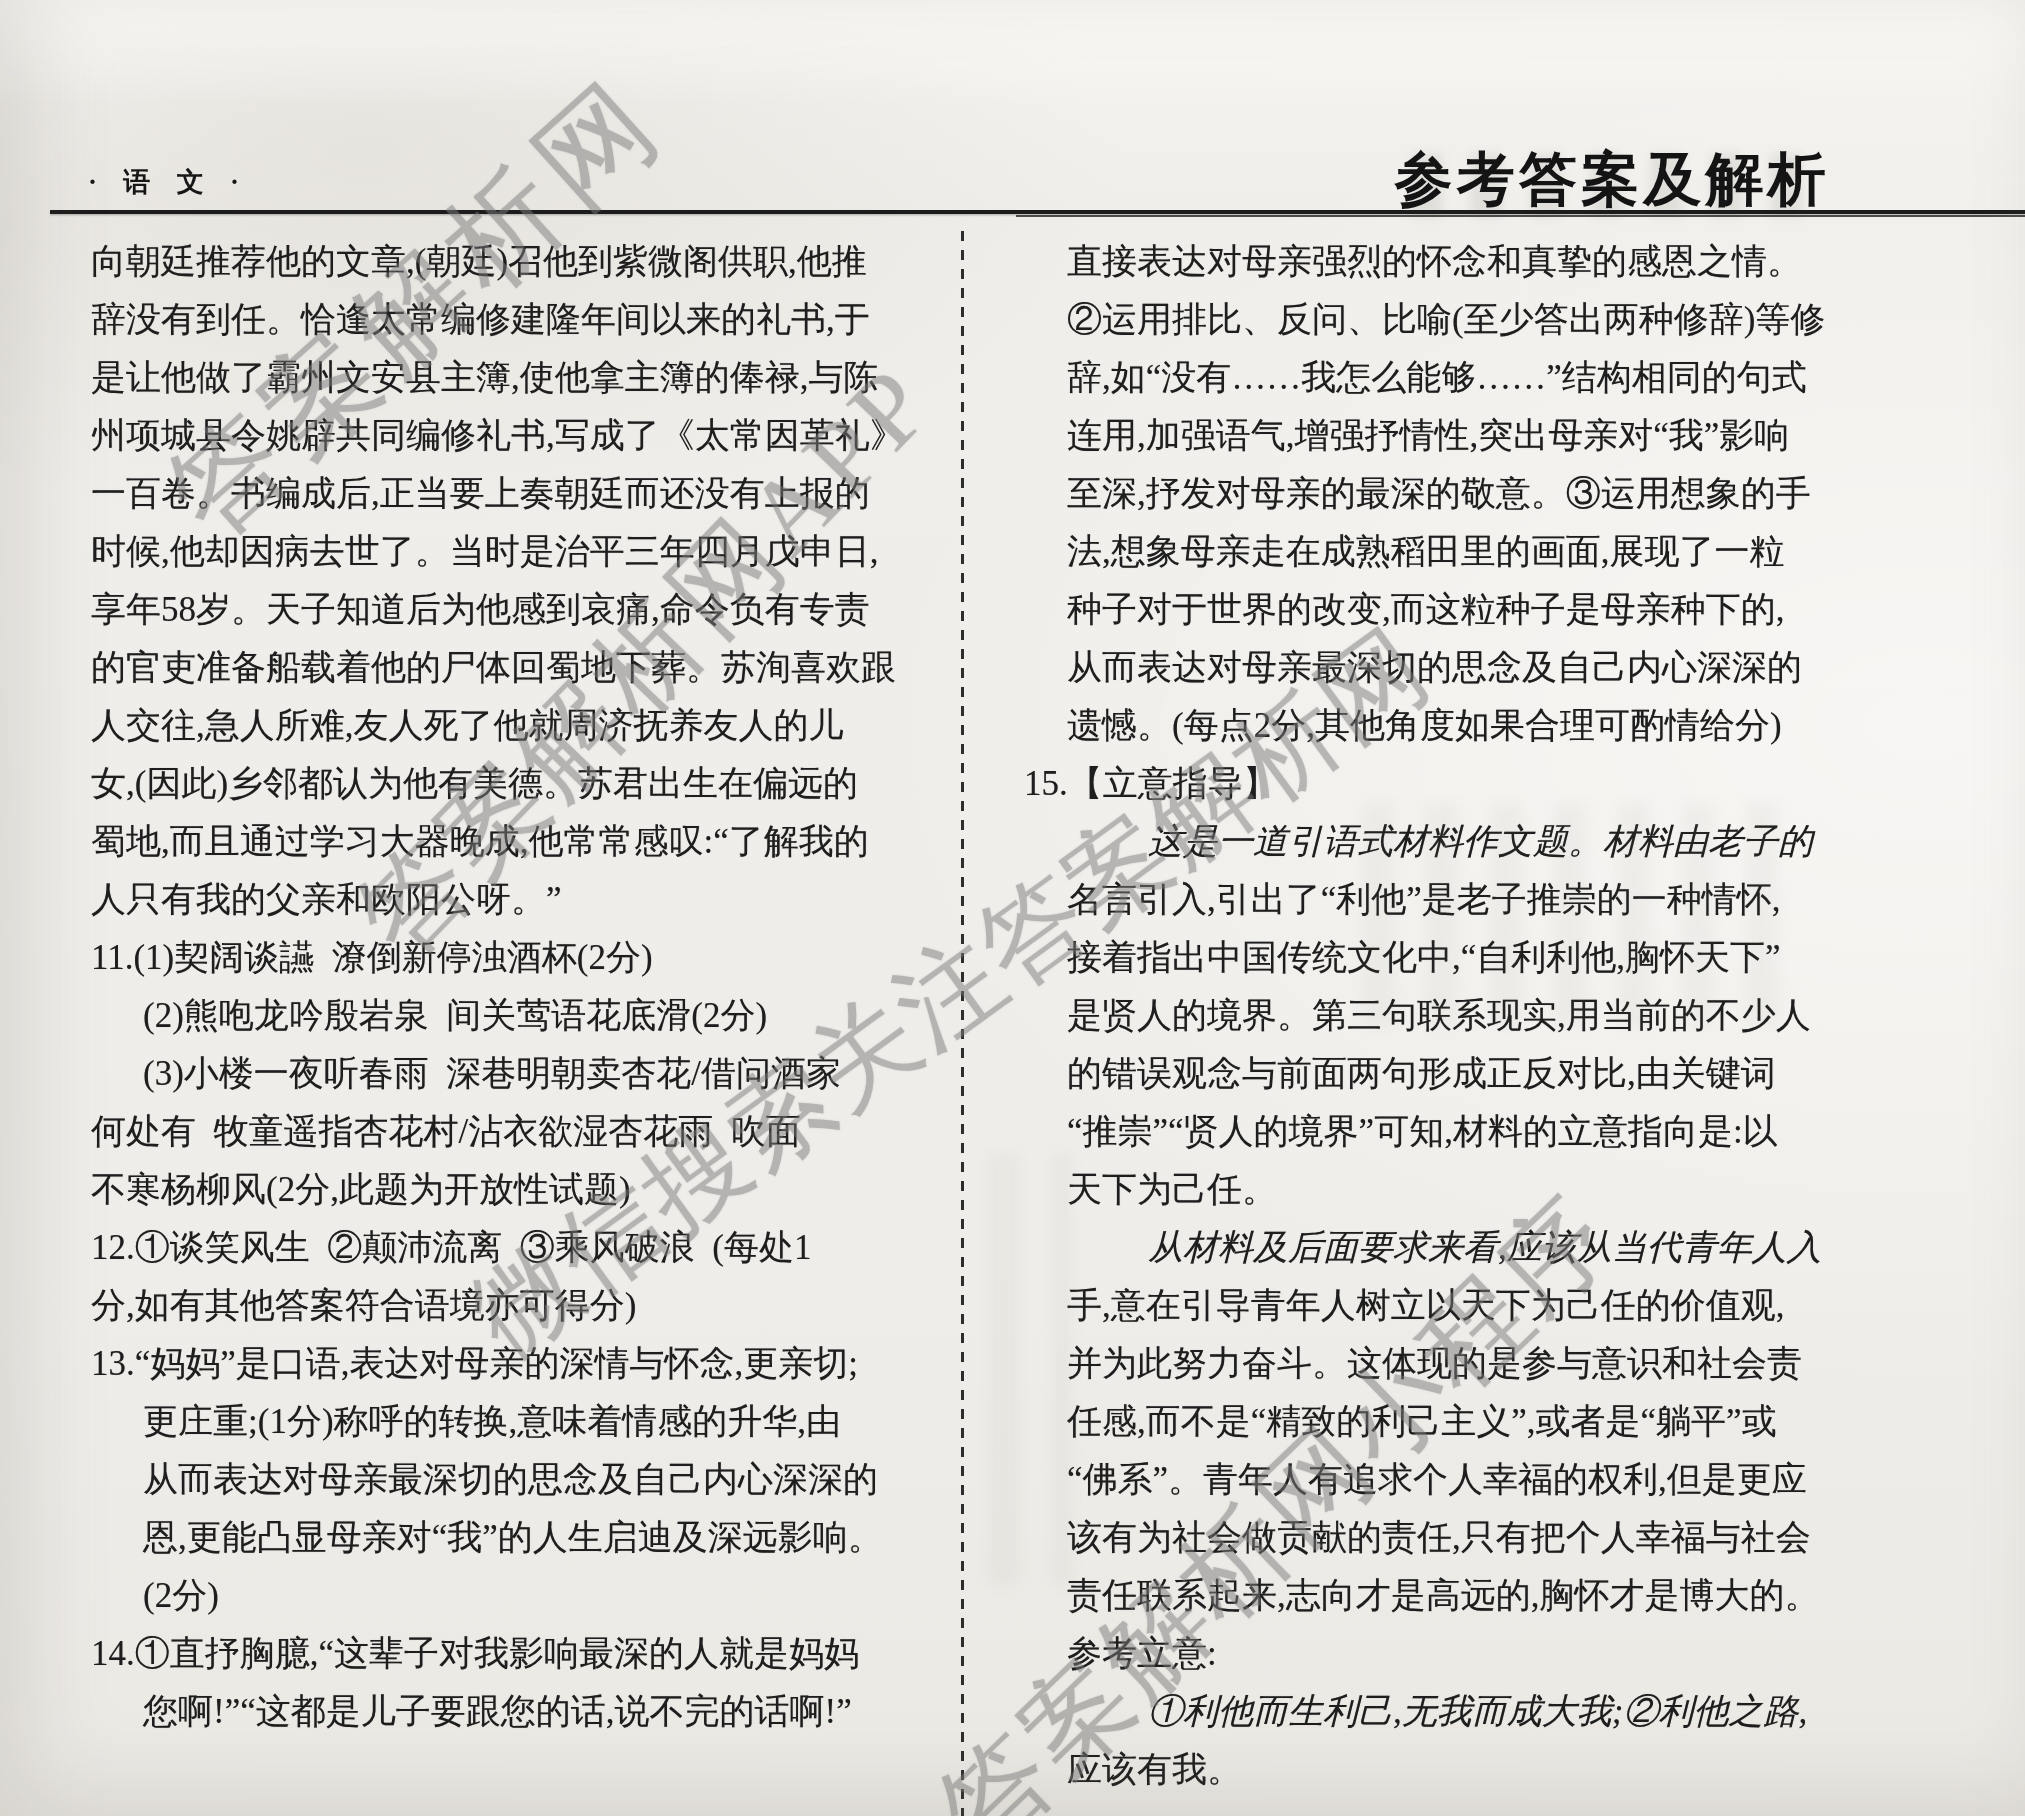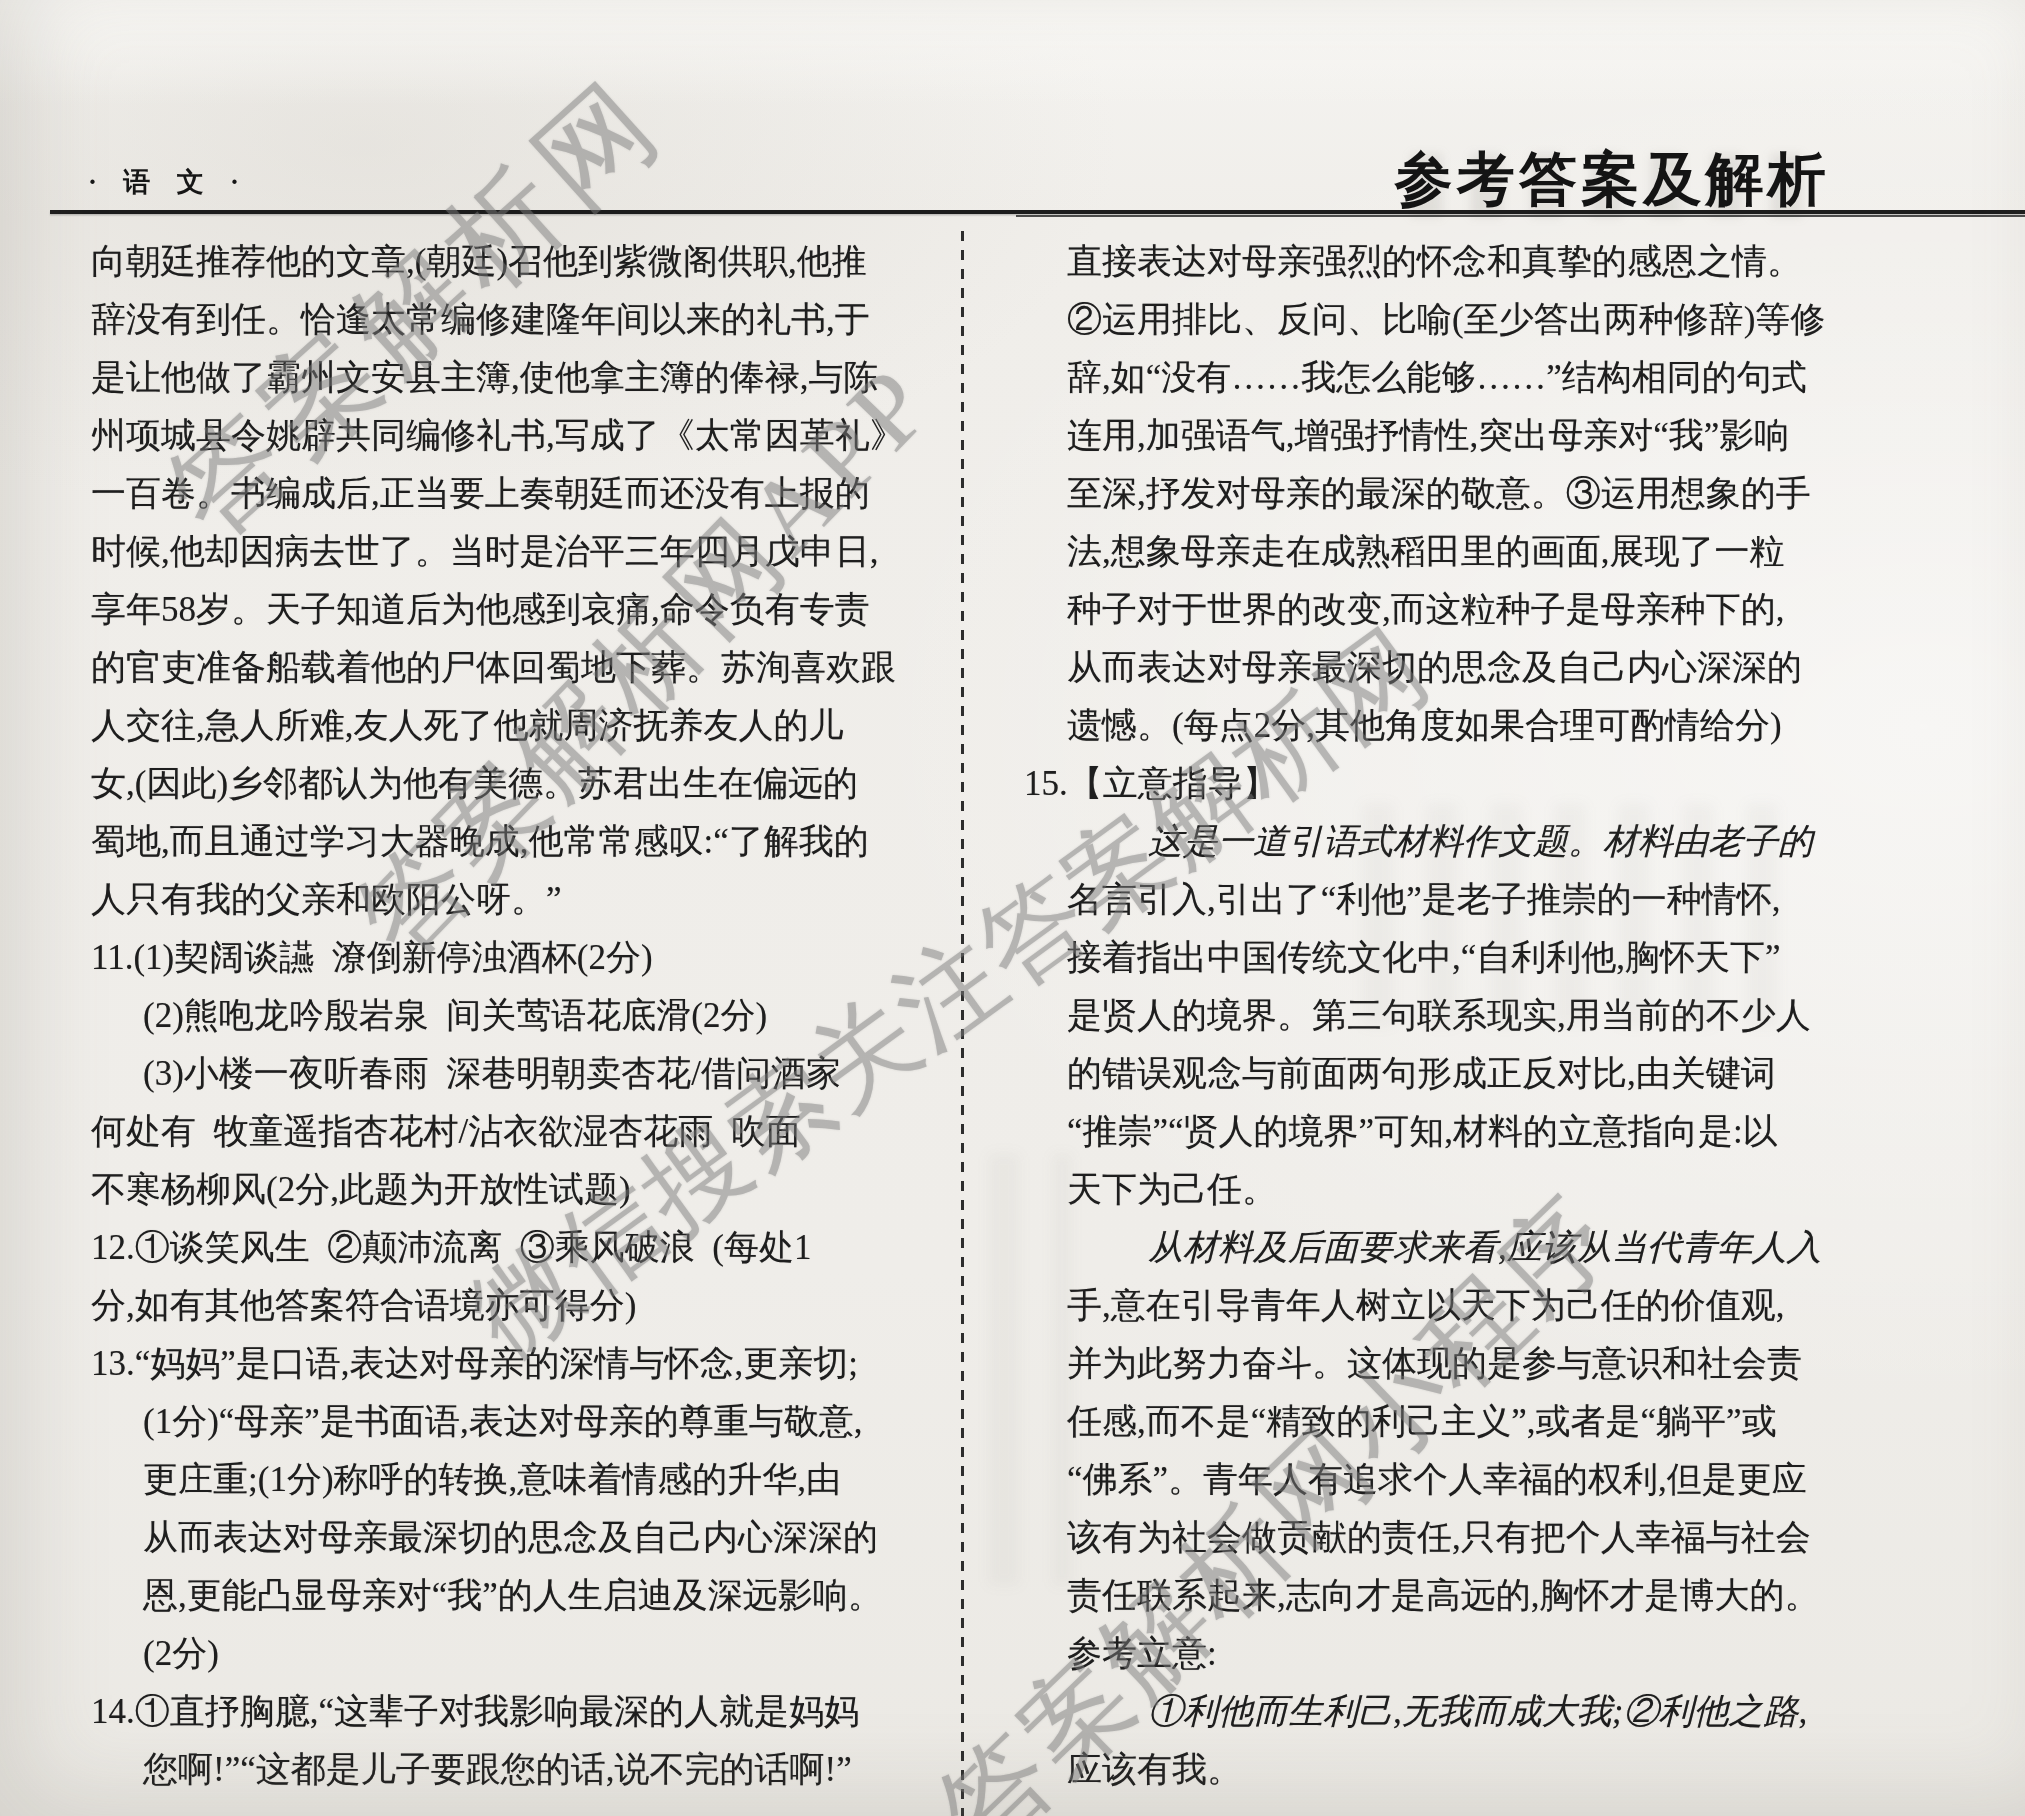--- a/index.html
+++ b/index.html
@@ -74,21 +74,20 @@
     <div class="line b">蜀地,而且通过学习大器晚成,他常常感叹:“了解我的</div>
     <div class="line b">人只有我的父亲和欧阳公呀。”</div>
     <div class="line n">11.(1)契阔谈讌  潦倒新停浊酒杯(2分)</div>
     <div class="line c">(2)熊咆龙吟殷岩泉  间关莺语花底滑(2分)</div>
     <div class="line c">(3)小楼一夜听春雨  深巷明朝卖杏花/借问酒家</div>
     <div class="line b">何处有  牧童遥指杏花村/沾衣欲湿杏花雨  吹面</div>
     <div class="line b">不寒杨柳风(2分,此题为开放性试题)</div>
     <div class="line n">12.①谈笑风生  ②颠沛流离  ③乘风破浪  (每处1</div>
     <div class="line b">分,如有其他答案符合语境亦可得分)</div>
     <div class="line n">13.“妈妈”是口语,表达对母亲的深情与怀念,更亲切;</div>
-    <div class="line c">(1分)“母亲”是书面语,表达对母亲的尊重与敬意,</div>
     <div class="line c">更庄重;(1分)称呼的转换,意味着情感的升华,由</div>
     <div class="line c">从而表达对母亲最深切的思念及自己内心深深的</div>
     <div class="line c">恩,更能凸显母亲对“我”的人生启迪及深远影响。</div>
     <div class="line c">(2分)</div>
     <div class="line n">14.①直抒胸臆,“这辈子对我影响最深的人就是妈妈</div>
     <div class="line c">您啊!”“这都是儿子要跟您的话,说不完的话啊!”</div>
   </section>
 <section class="colR" id="colR">
     <div class="line b">直接表达对母亲强烈的怀念和真挚的感恩之情。</div>
     <div class="line b">②运用排比、反问、比喻(至少答出两种修辞)等修</div>

